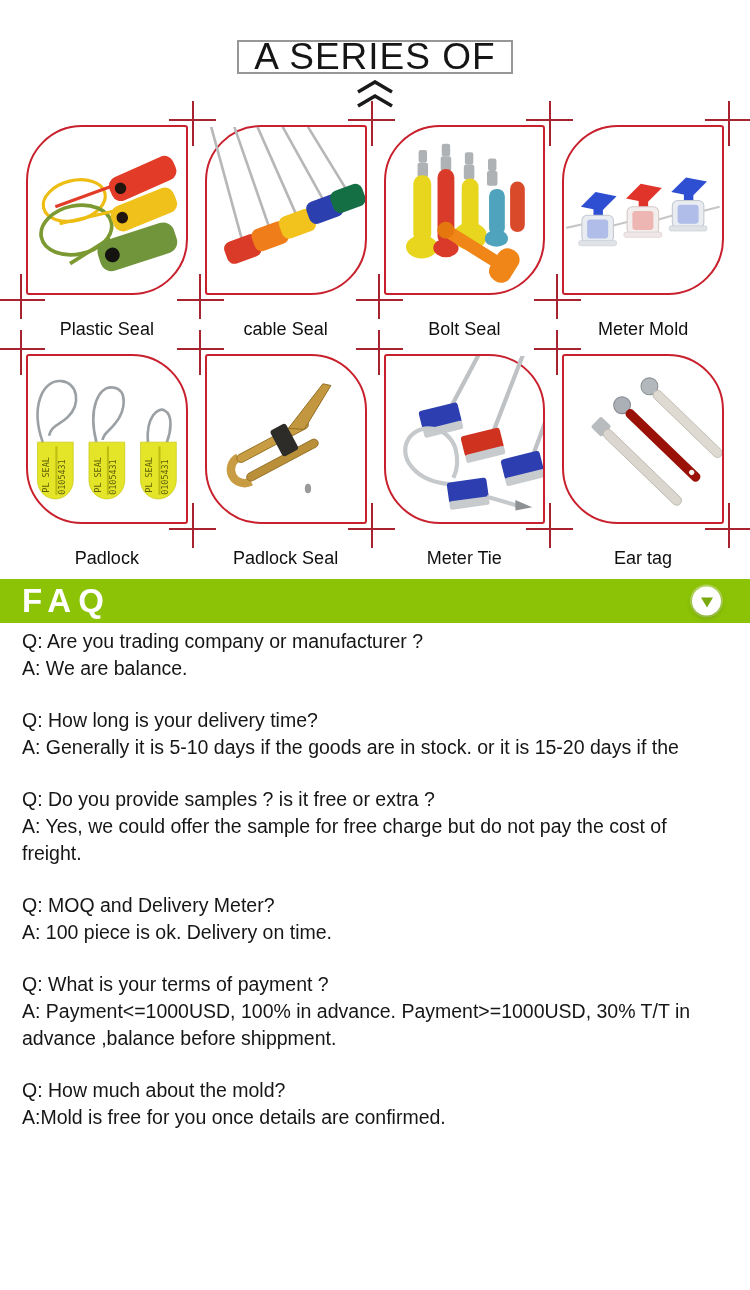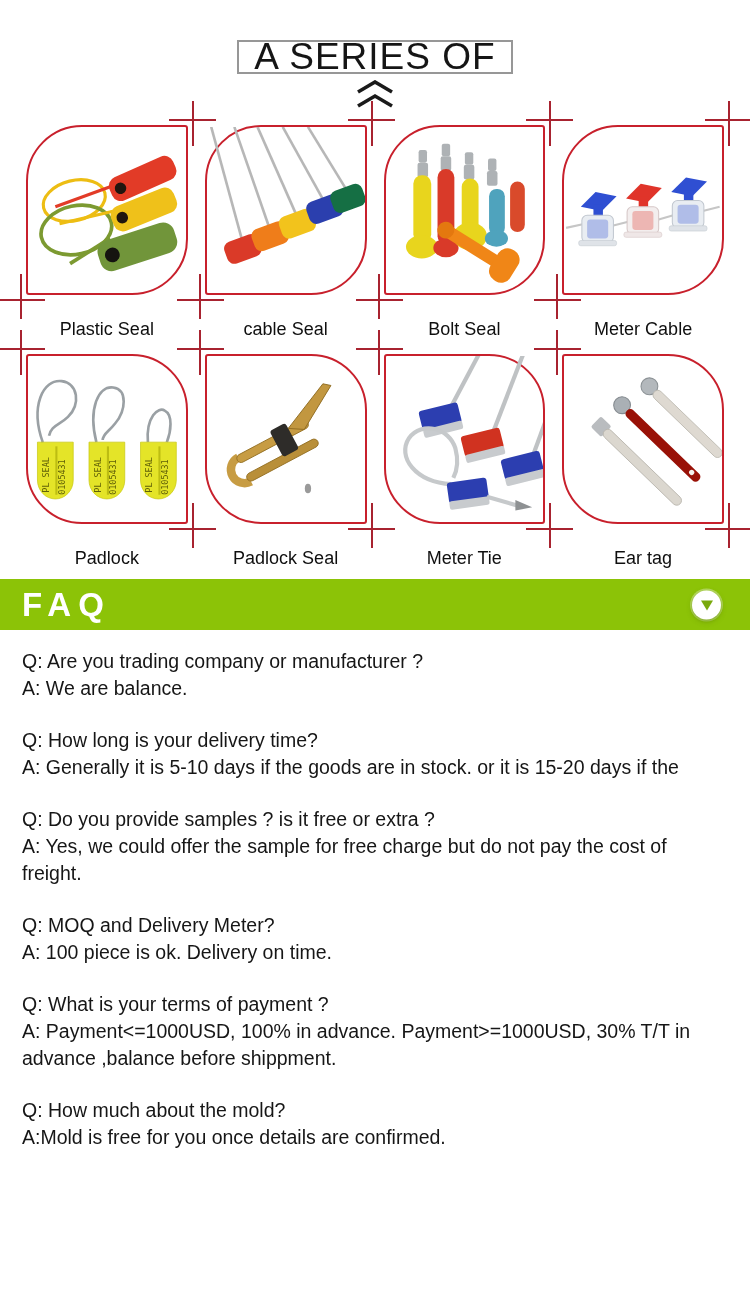--- a/index.html
+++ b/index.html
@@ -24,32 +24,32 @@
 
   .mark{position:absolute;background:#a82330;}
   .mh{width:47px;height:2px;}
   .mv{width:2px;height:45px;}
   .tr-v{top:-26px;right:-8px;}  .tr-h{top:-8px;right:-30px;}
   .bl-v{bottom:-26px;left:-8px;} .bl-h{bottom:-8px;left:-30px;}
   .tl-v{top:-26px;left:-8px;}   .tl-h{top:-8px;left:-30px;}
   .br-v{bottom:-26px;right:-8px;} .br-h{bottom:-8px;right:-30px;}
 
   
-  .banner{position:absolute;top:579px;left:0;width:750px;height:51px;background:#8cc307;}
+  .banner{position:absolute;top:579px;left:0;width:750px;height:44px;background:#8cc307;}
   .banner-title{position:absolute;left:22px;top:50%;transform:translateY(-50%);
                 font-size:33px;font-weight:bold;color:#ffffff;letter-spacing:7px;}
   .toggle{position:absolute;right:29px;top:50%;transform:translateY(-50%);
           width:29px;height:29px;border-radius:50%;background:#ffffff;
           box-shadow:0 2px 5px rgba(80,115,0,.5),0 0 0 2px rgba(255,255,255,.35);
           display:flex;align-items:center;justify-content:center;cursor:pointer;}
   .tri{width:0;height:0;border-left:6px solid transparent;border-right:6px solid transparent;
        border-top:10px solid #79a90c;margin-top:2px;}
 
   
-  .faq{position:absolute;top:648px;left:22px;width:706px;font-size:19.5px;
+  .faq{position:absolute;top:628px;left:22px;width:706px;font-size:19.5px;
        line-height:27px;color:#161616;}
   .qa{margin-bottom:25px;}
   .qa .line{white-space:nowrap;}
 </style>
 </head>
 <body>
 
 <div class="page">
 
   <div class="title-box">A SERIES OF</div>
@@ -186,21 +186,21 @@
           </g>
           <g>
             <path d="M102 58 L116 44 L136 48 L122 62 Z" fill="#2f4fd2"></path>
               <rect x="114" y="56" width="9" height="12" fill="#2f4fd2"></rect>
             <rect x="103" y="66" width="30" height="26" rx="5" fill="#e9edf2" stroke="#c2c8d0"></rect>
             <rect x="108" y="70" width="20" height="18" rx="3" fill="#2f4fd2" opacity="0.3"></rect>
             <rect x="100" y="90" width="36" height="5" rx="2" fill="#dfe3e8" stroke="#c6ccd3" stroke-width="0.6"></rect>
           </g>
         </svg>
       </div>
-      <div class="label">Meter Cable</div>
+      <div class="label">Meter Mold</div>
     </div>
 
     <div class="product">
       <div class="frame r2">
         <div class="mark mv tl-v"></div>
         <div class="mark mh tl-h"></div>
         <div class="mark mv br-v"></div>
         <div class="mark mh br-h"></div>
         <svg viewBox="0 0 150 150">
           <g fill="none" stroke="#9aa0a4" stroke-width="2.5">

